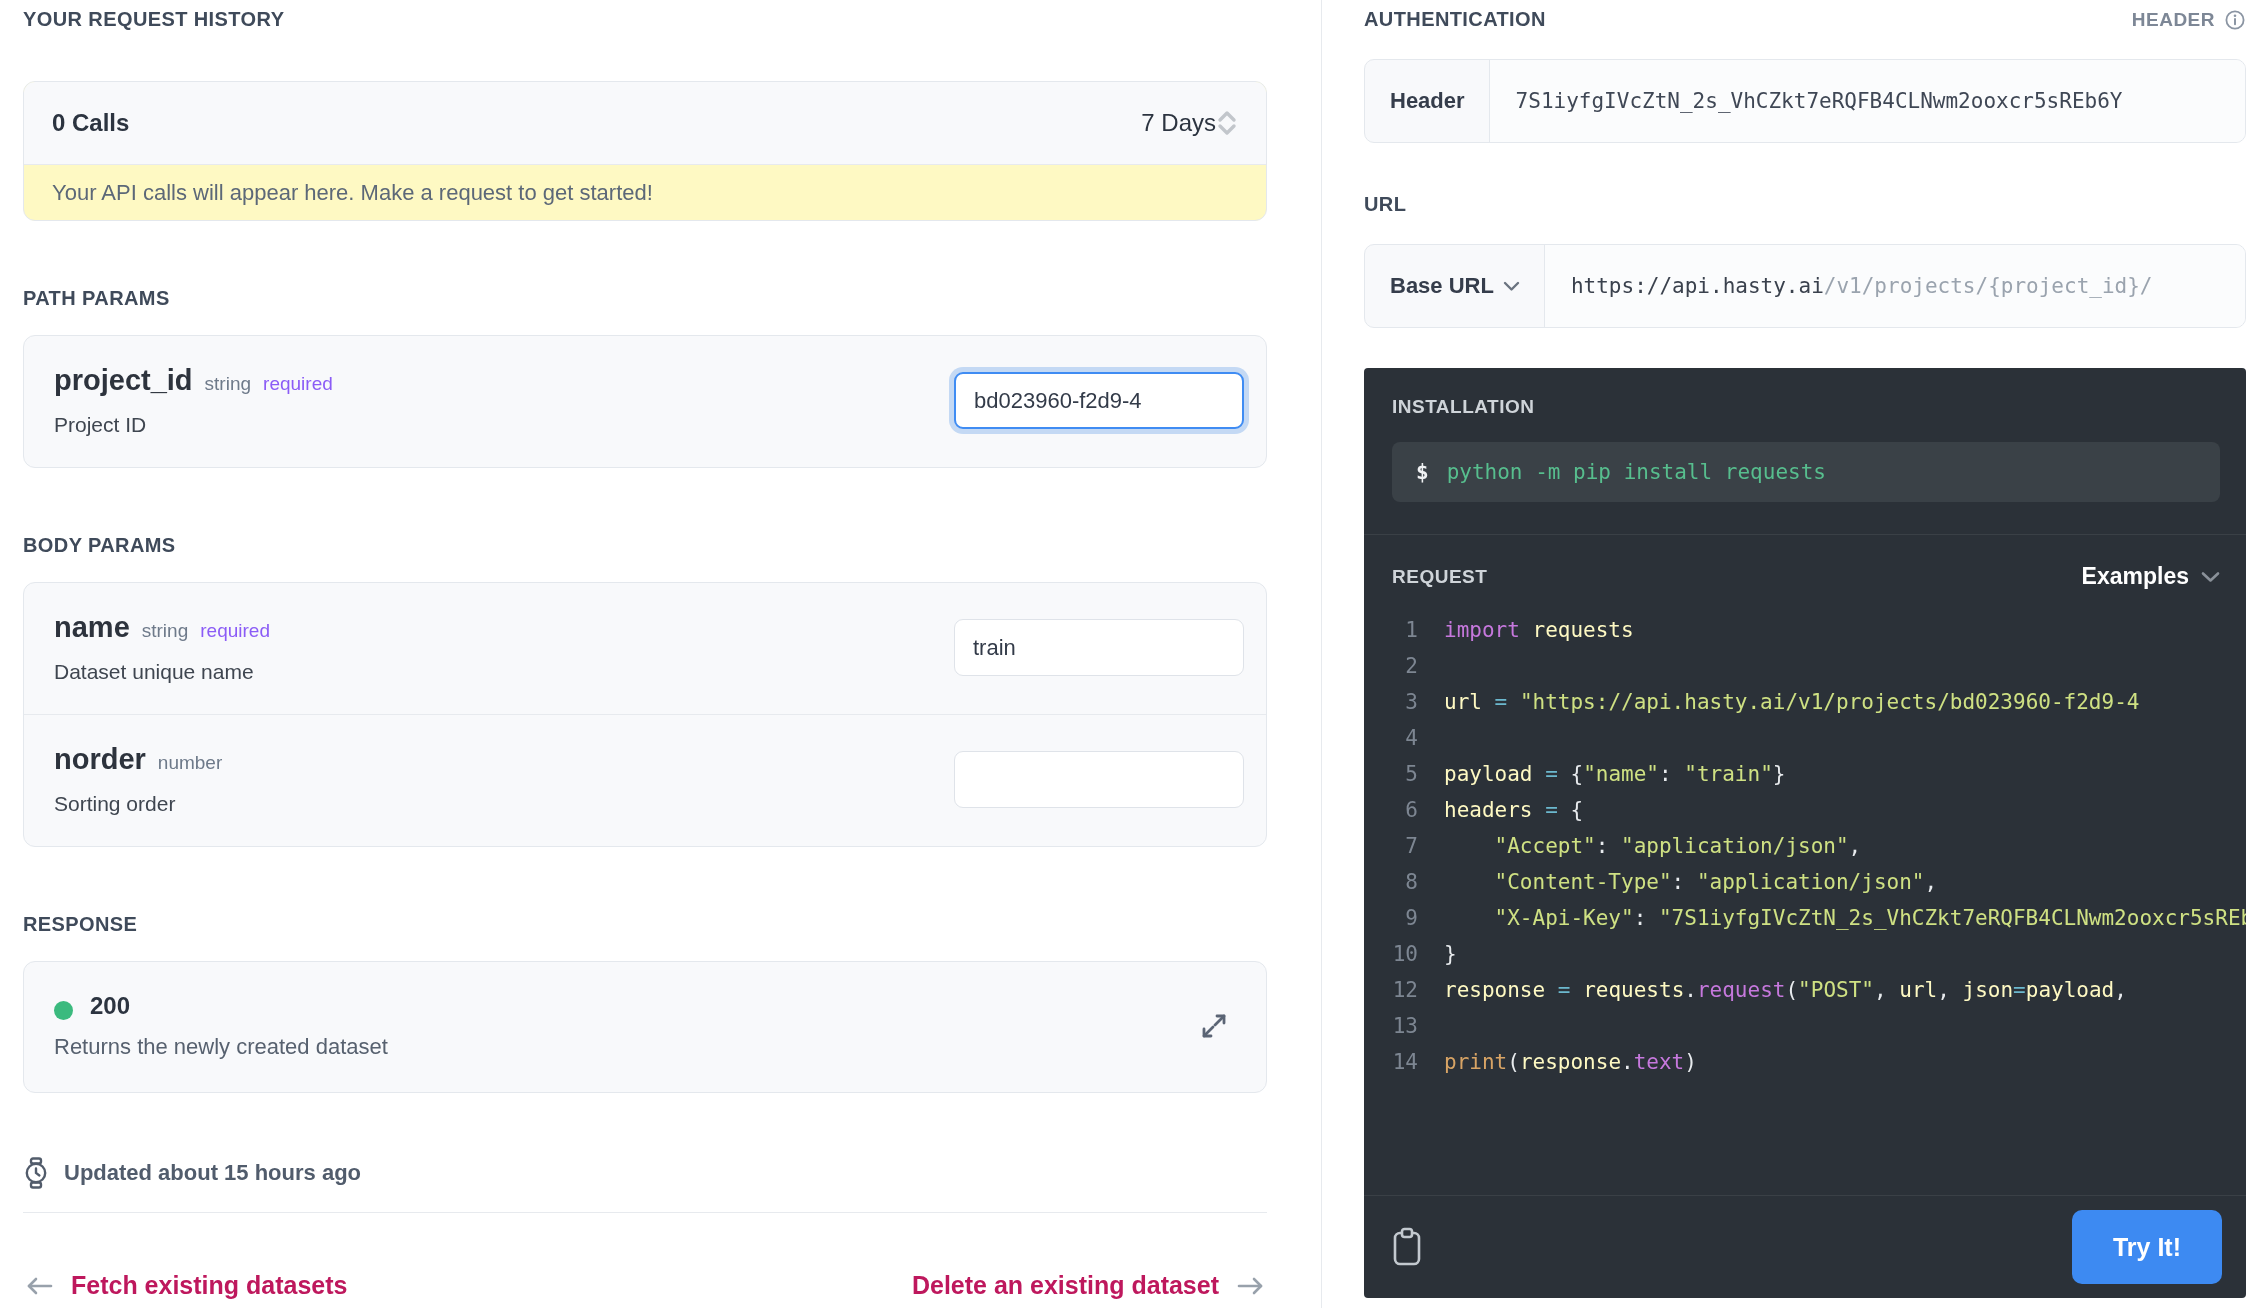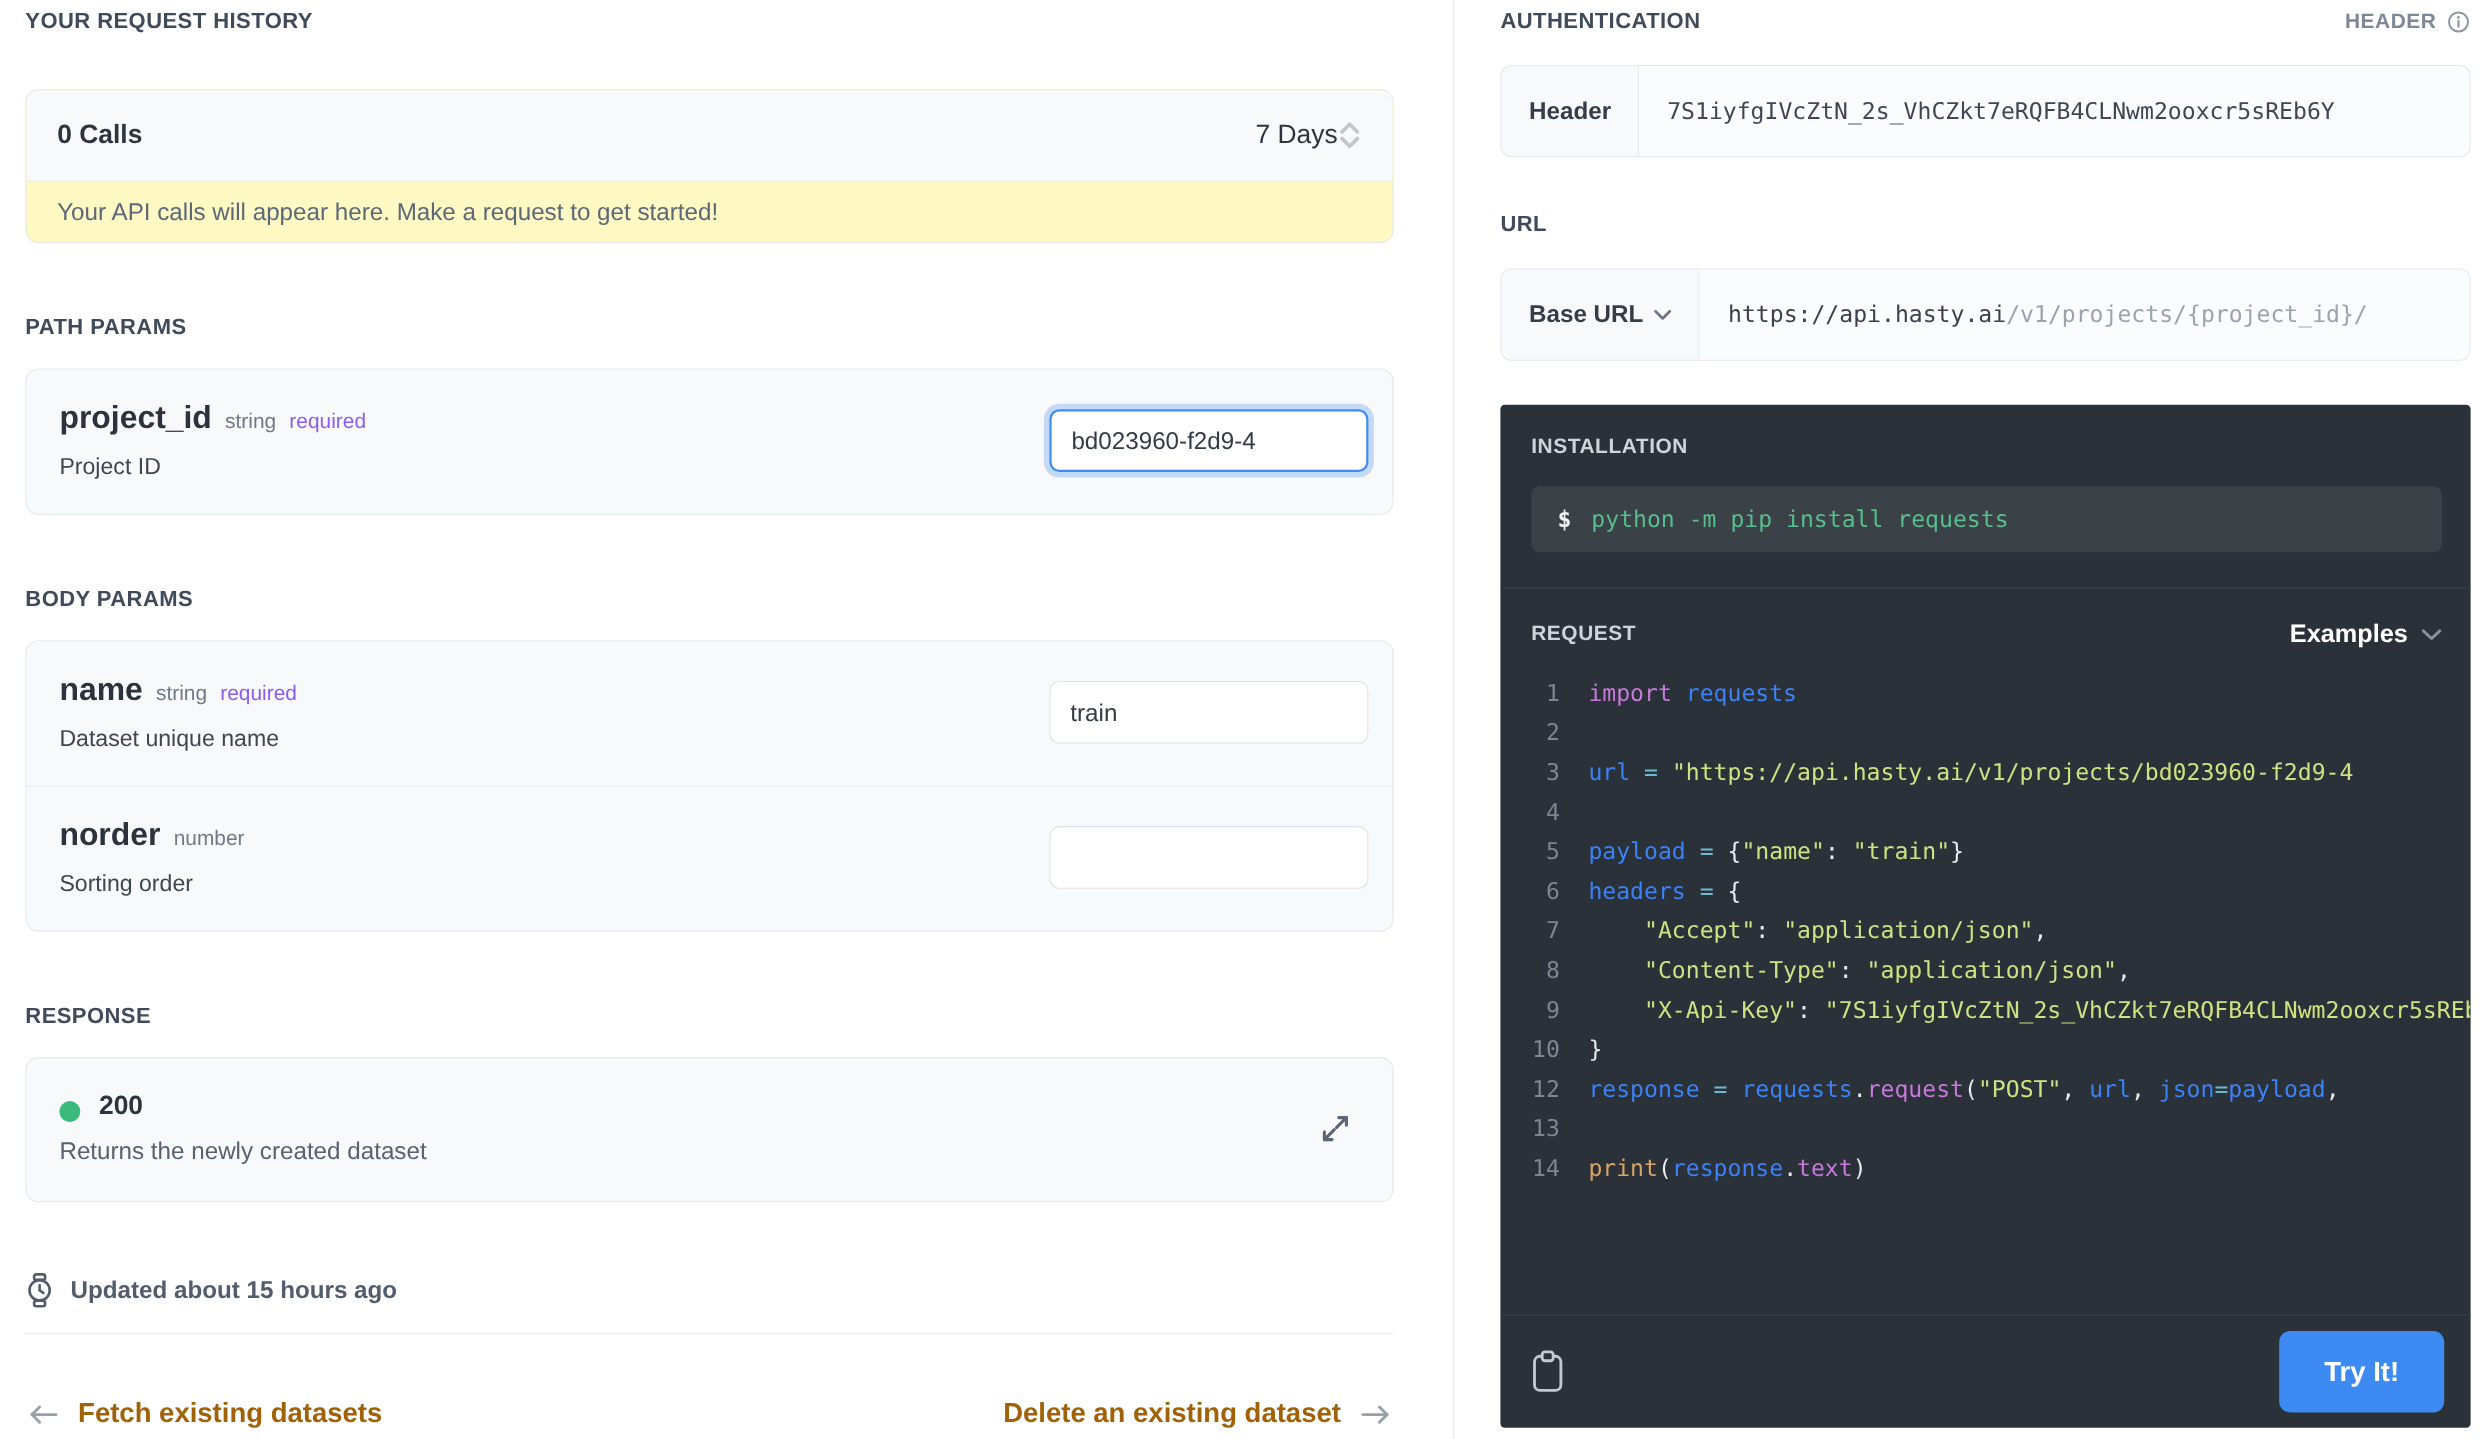--- a/index.html
+++ b/index.html
@@ -44,21 +44,21 @@
   .resp-status { display:flex; align-items:flex-end; gap:17px; }
   .dot { width:19px; height:19px; border-radius:50%; }
   .resp-code { font-size:24px; font-weight:700; color:#2c3440; }
   .resp-desc { margin-top:14px; font-size:22px; color:#57616f; }
 
   .updated { margin-top:64px; display:flex; align-items:center; gap:15px;
              font-size:22px; font-weight:600; color:#515c6c; }
   .hr { margin-top:23px; border-top:1px solid #e7eaee; }
   .pager { margin-top:58px; display:flex; align-items:center; justify-content:space-between; }
   .pager-link { display:flex; align-items:center; gap:16px; cursor:pointer;
-                font-size:25px; font-weight:700; color:#a16207; }
+                font-size:25px; font-weight:700; color:#be185d; }
 
   
   .right-col { flex:1; padding:8px 12px 0 42px; overflow:hidden; }
   .auth-row { display:flex; align-items:center; justify-content:space-between; }
   .badge { display:flex; align-items:center; gap:9px; font-size:19px; font-weight:600;
            letter-spacing:.5px; color:#7d8796; }
   .kv-box { margin-top:28px; height:84px; background:#f8f9fb; border:1px solid #e4e8ed;
             border-radius:10px; display:flex; overflow:hidden; }
   .kv-label { display:flex; align-items:center; gap:9px; padding:0 24px 0 25px;
               font-size:22px; font-weight:600; color:#353d4b;
@@ -80,21 +80,21 @@
   .cmd-text { color:#57be8e; }
   .p-divider { margin-top:32px; border-top:1px solid #3a4046; }
   .req-row { padding:28px 26px 0 28px; display:flex; align-items:center; justify-content:space-between; }
   .examples { display:flex; align-items:center; gap:12px; cursor:pointer;
               font-size:23px; font-weight:700; color:#ffffff; }
   .code-area { margin-top:22px; flex:1; overflow:hidden;
                font-family:"DejaVu Sans Mono", monospace; font-size:21px; line-height:36px;
                padding-left:28px; }
   .code-line { display:flex; white-space:pre; }
   .ln { width:26px; flex:none; text-align:right; margin-right:26px; color:#7d8692; }
-  .c-k{color:#c678dd} .c-n{color:#3b82f6} .c-o{color:#6cb8ce} .c-s{color:#cfe183}
+  .c-k{color:#c678dd} .c-n{color:#fef9c3} .c-o{color:#6cb8ce} .c-s{color:#cfe183}
   .c-f{color:#c678dd} .c-b{color:#d8a465} .c-p{color:#e8ebee}
   .p-footer { flex:none; height:103px; border-top:1px solid #3a4046; display:flex;
               align-items:center; justify-content:space-between; padding:0 24px 0 28px; }
   .try-btn { width:150px; height:74px; border:none; border-radius:10px; background:#3d8af2;
              color:#fff; font-family:"Liberation Sans",sans-serif; font-size:25px;
              font-weight:700; cursor:pointer; }
   .icon { display:block; }
 </style>
 </head>
 <body>

